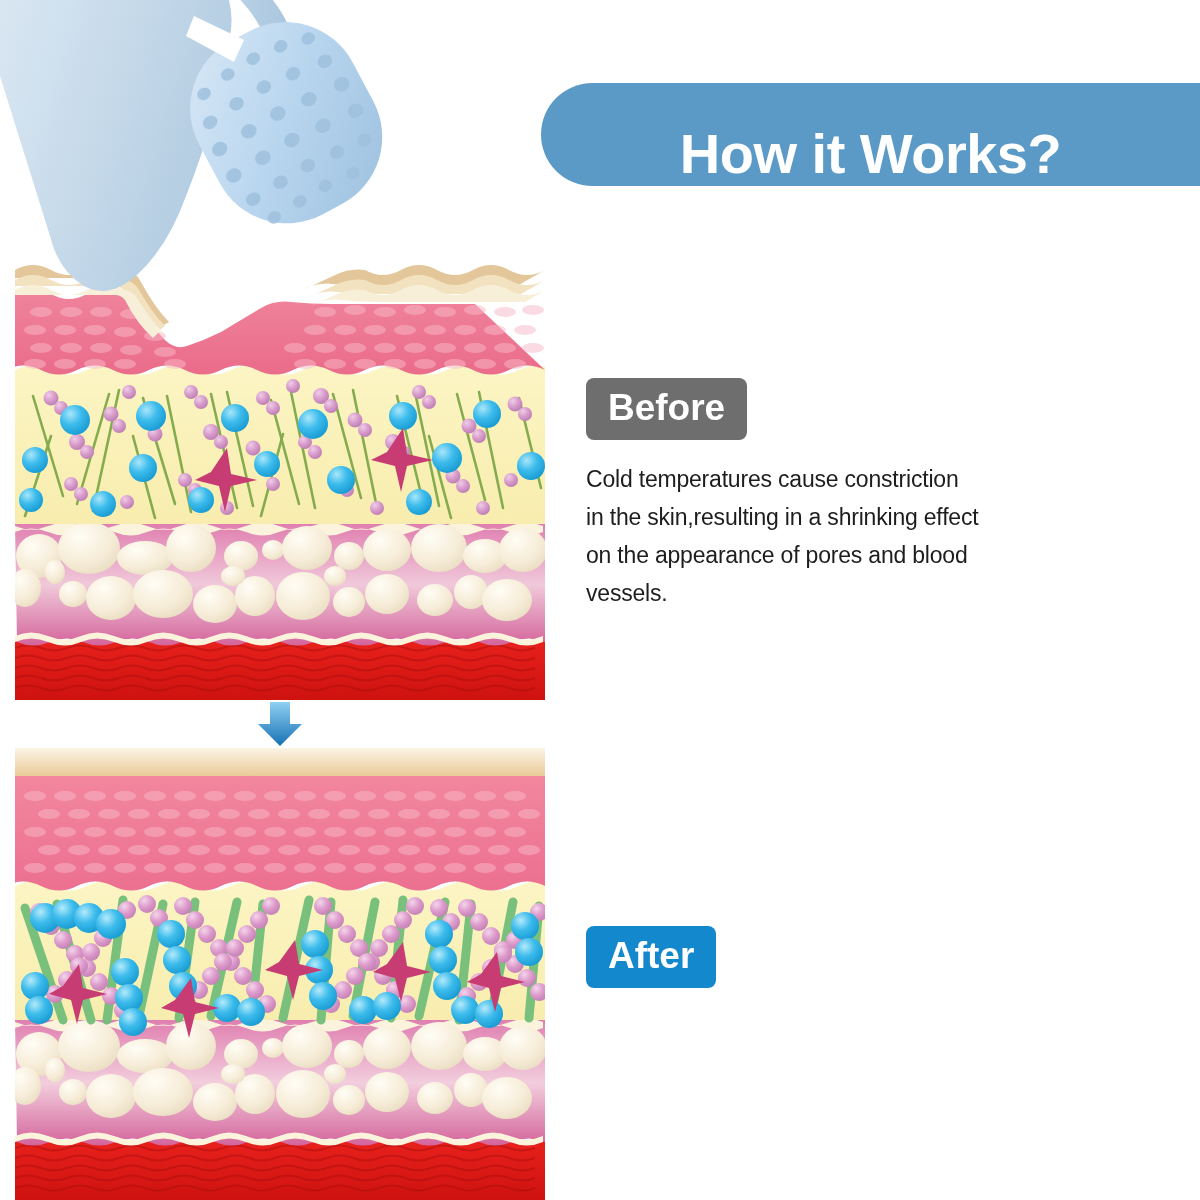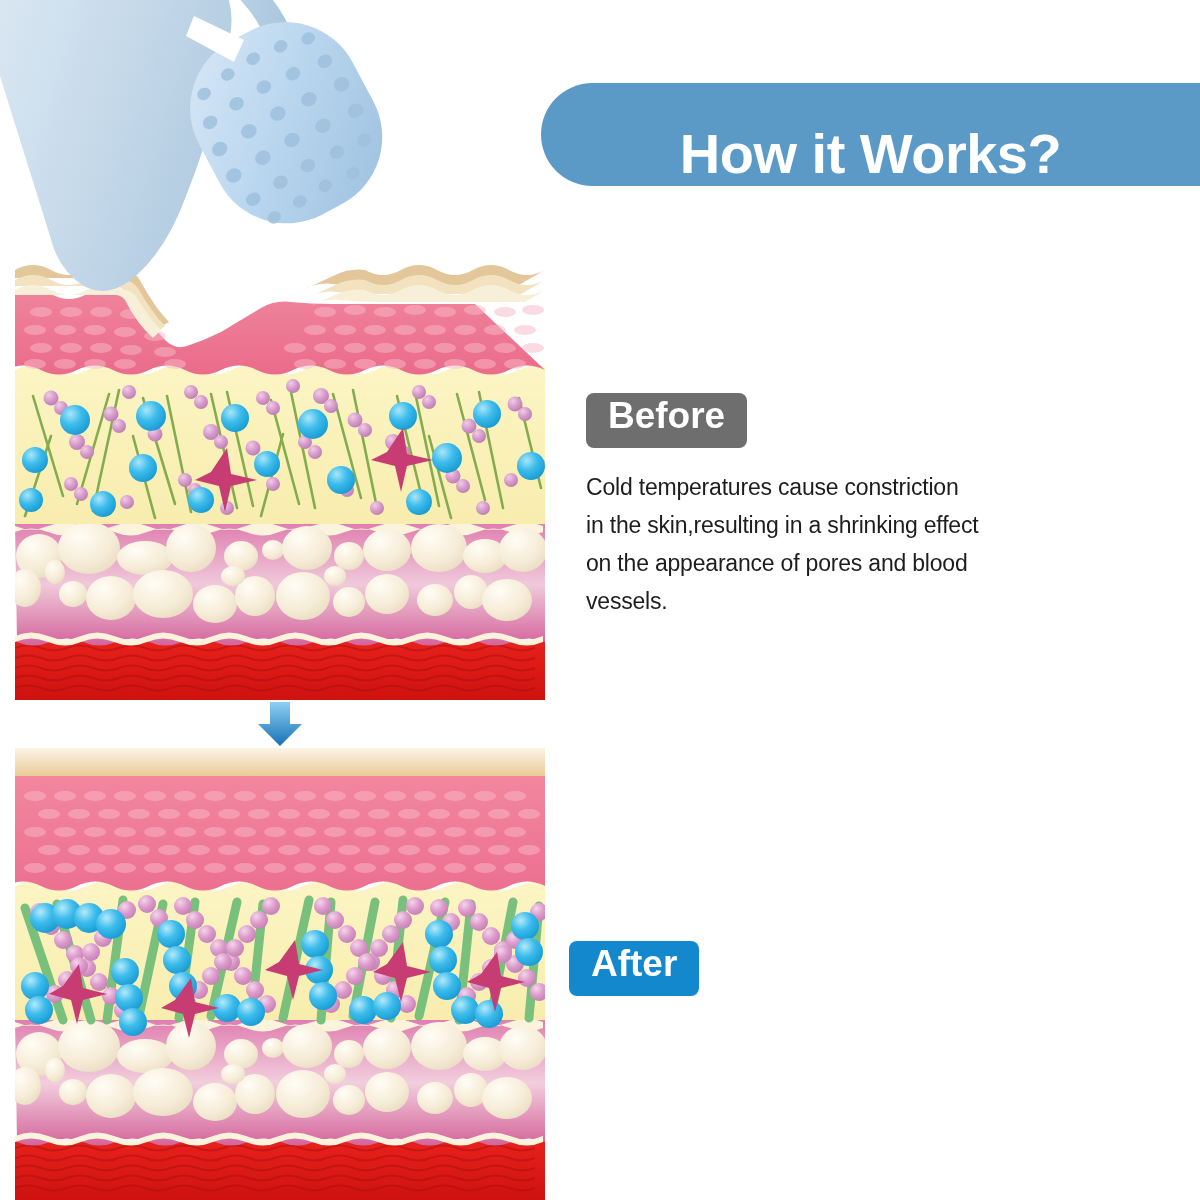--- a/index.html
+++ b/index.html
@@ -29,29 +29,28 @@
     padding-bottom:4px;
   }
 
   
   .badge{
     display:inline-block;
     color:#fff;
     font-size:37px;
     font-weight:bold;
     line-height:1;
-    padding:4px 22px 14px 22px;
+    padding:11px 22px 14px 22px;
     border-radius:8px;
-    margin-top:15px;
   }
   .badge-before{background:#6E6E6E;}
   .badge-after{background:#1488CC;}
 
   .block-before{position:absolute;left:586px;top:378px;width:600px;}
-  .block-after{position:absolute;left:569px;top:926px;width:600px;}
+  .block-after{position:absolute;left:586px;top:926px;width:600px;}
 
   .body-copy{
     margin-top:20px;
     color:#1d1d1d;
     font-size:23px;
     line-height:38px;
     letter-spacing:-0.2px;
     white-space:pre-line;
   }
 

